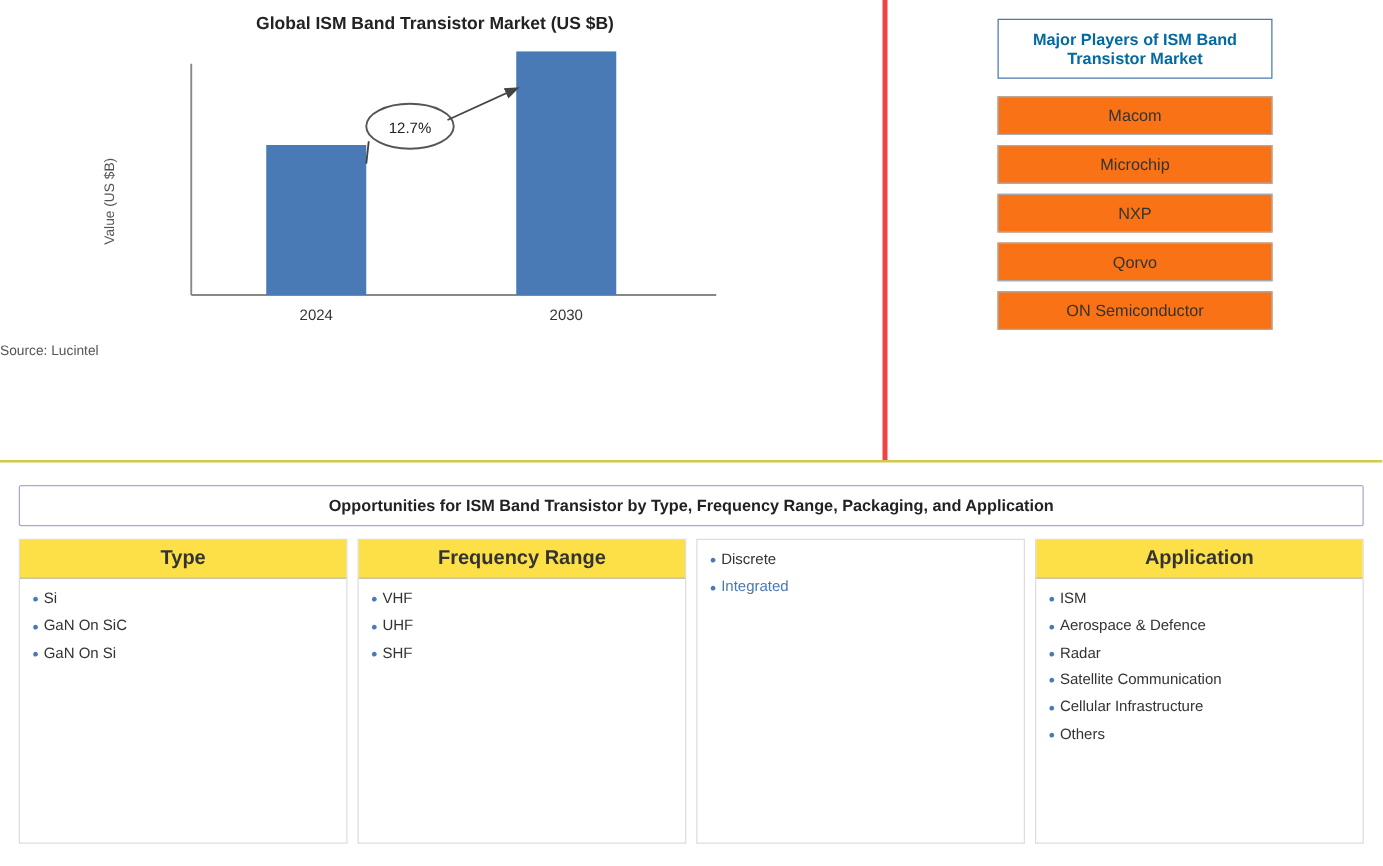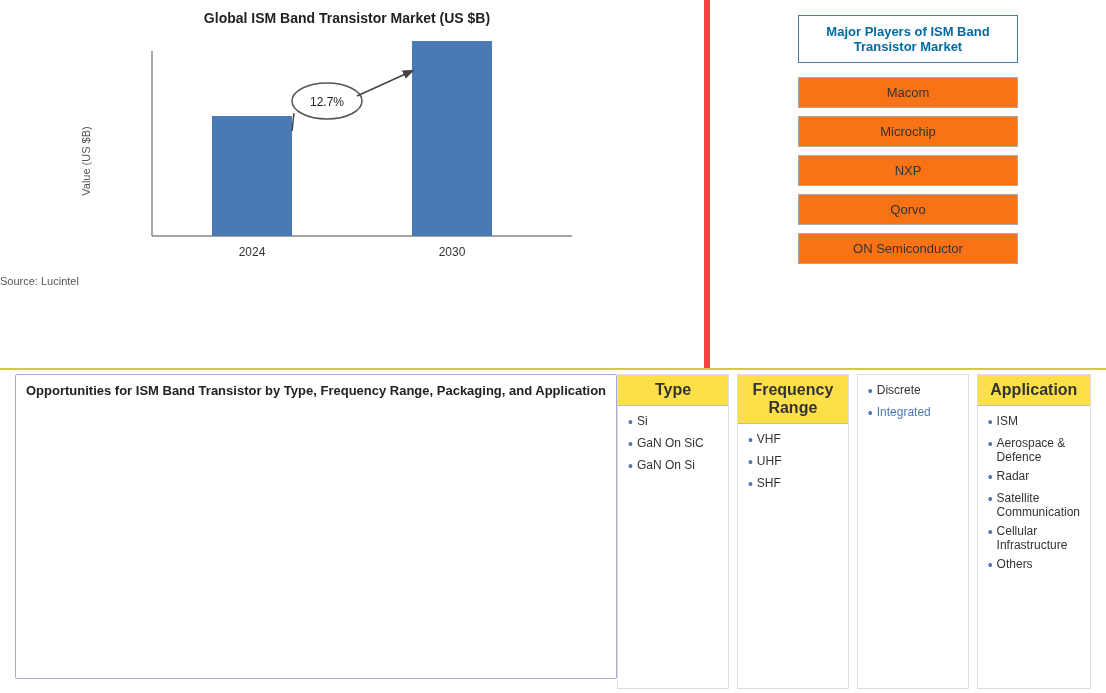--- a/index.html
+++ b/index.html
@@ -18,21 +18,21 @@
       flex: 0 0 370px;
       border-bottom: 2px solid #d4c84a;
     }
 
     .chart-area {
       flex: 0 0 710px;
       padding: 10px 20px 10px 10px;
       display: flex;
       flex-direction: column;
       align-items: center;
-      border-right: 6px solid #ef4444;
+      border-right: 4px solid #ef4444;
     }
 
     .chart-title {
       font-size: 14px;
       font-weight: bold;
       text-align: center;
       margin-bottom: 10px;
       color: #222;
     }
 
@@ -72,22 +72,23 @@
       text-align: center;
       font-size: 13px;
       color: #333;
       width: 220px;
       background: #f97316;
     }
 
     
     .bottom-section {
       flex: 1;
-      padding: 4px 15px;
-      display: flex;
+      padding: 18px 15px;
+      display: flex;
+      flex-direction: column;
     }
 
     .opportunities-title {
       border: 1.5px solid #aac;
       padding: 8px 10px;
       text-align: center;
       font-size: 13px;
       font-weight: bold;
       color: #222;
       margin-bottom: 10px;

